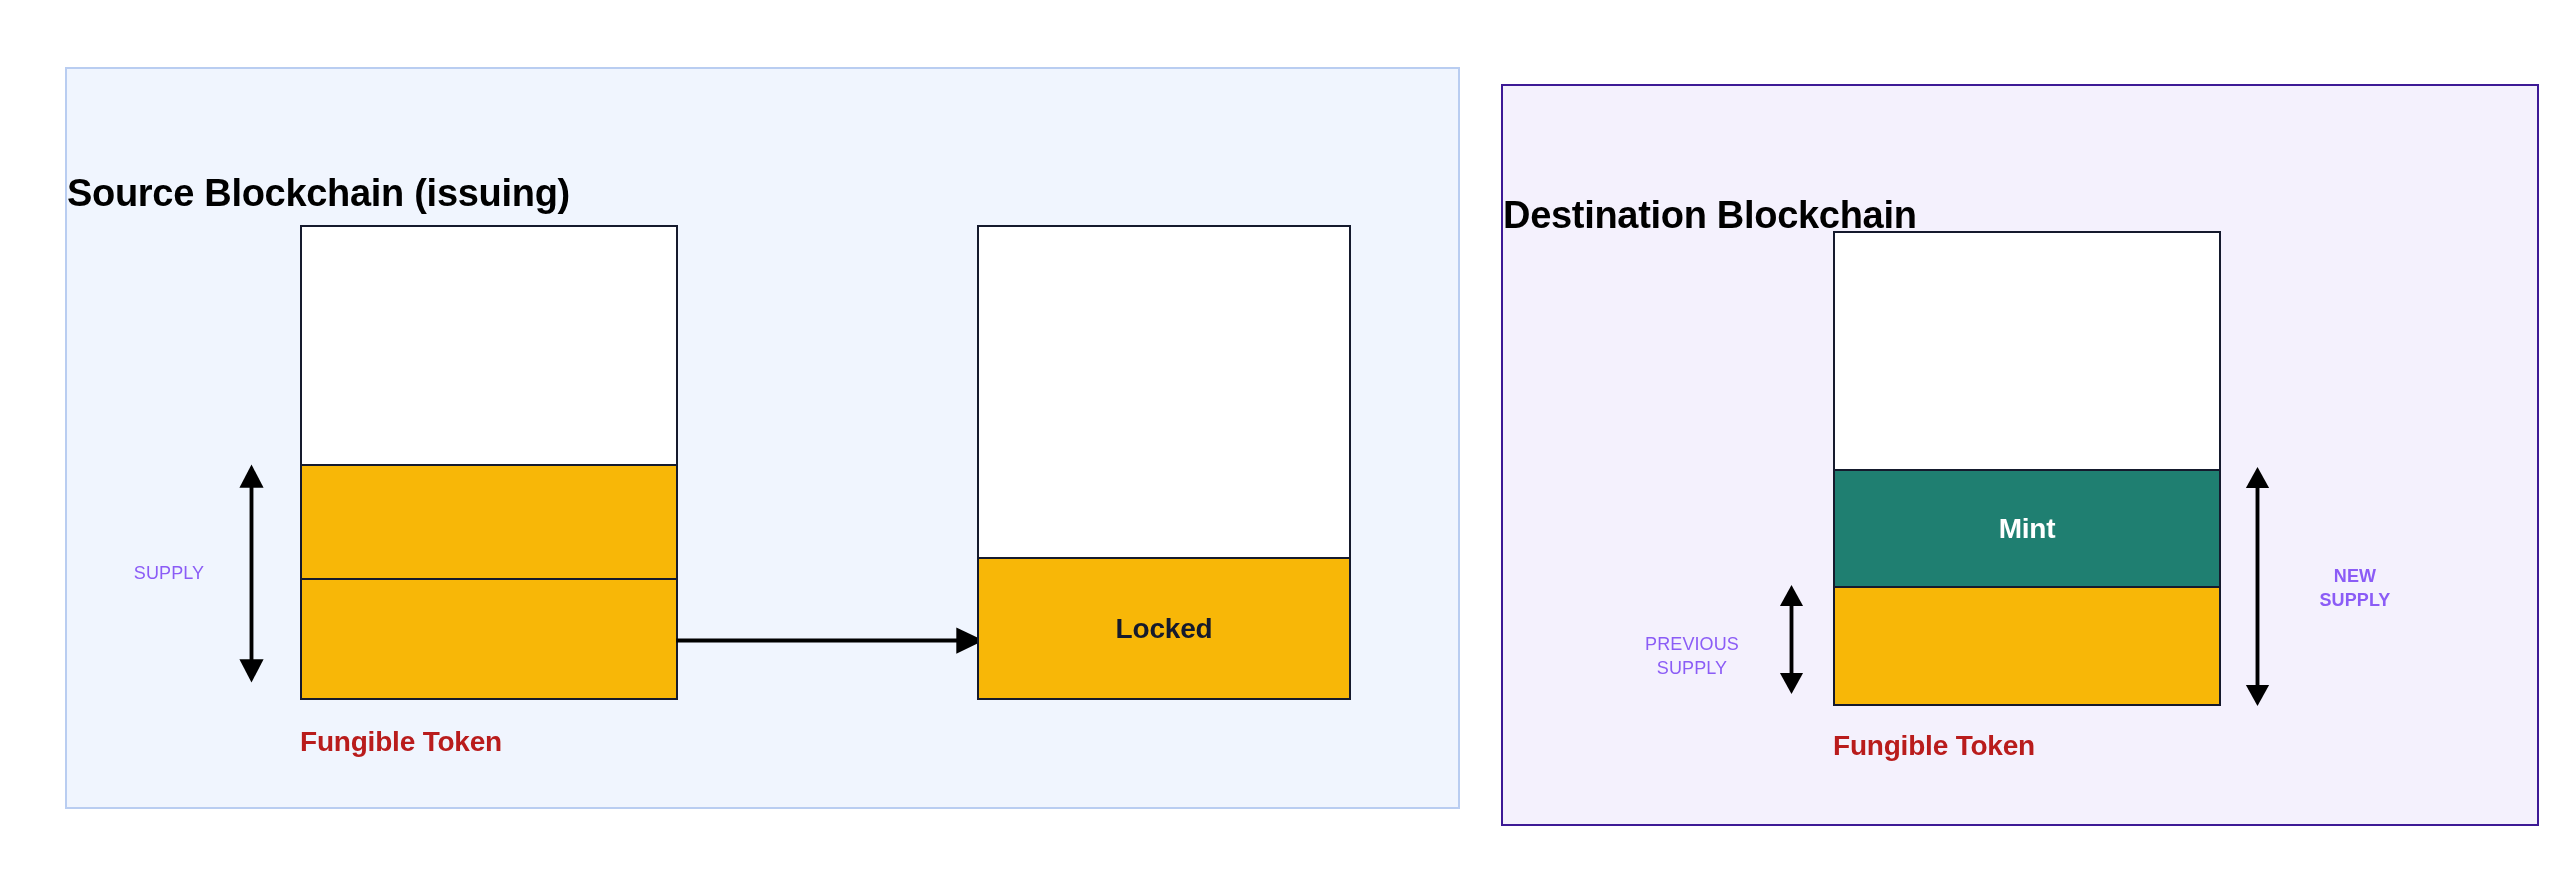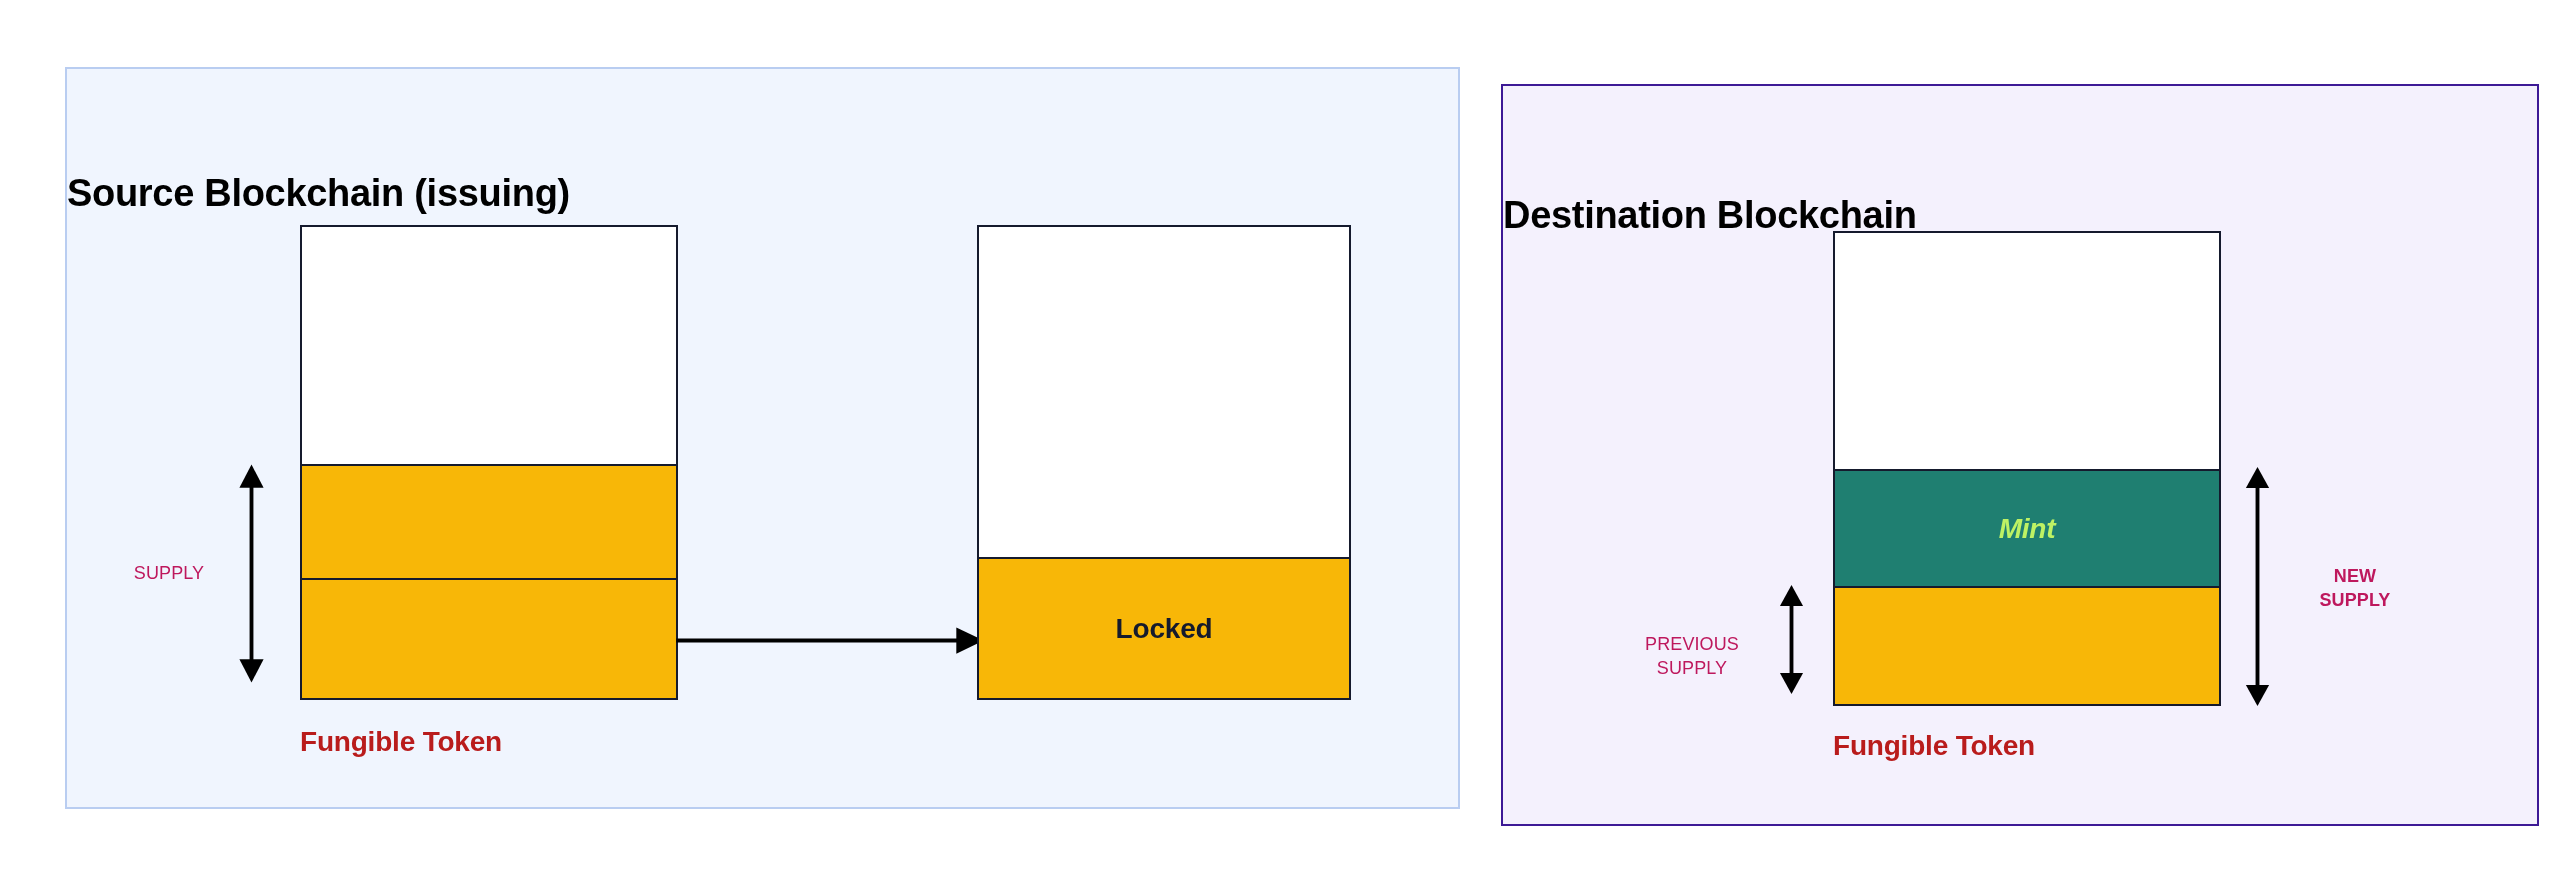--- a/index.html
+++ b/index.html
@@ -70,21 +70,21 @@
   #bar-source-token{ left:300px; top:225px; width:378px; height:475px; }
   #bar-pool{ left:977px; top:225px; width:374px; height:475px; }
   #bar-dest-token{ left:1833px; top:231px; width:388px; height:475px; }
 
   .seg-empty{ background:#ffffff; }
   .seg-yellow{ background:#f8b707; }
   .seg-teal{ background:#1f7f71; }
   .border-top{ border-top:2.2px solid #151a2d; }
 
   .seg-label-dark{ color:#151a2d; }
-  .seg-label-light{ color:#bef264;font-style:italic; }
+  .seg-label-light{ color:#ffffff; }
 
   
   .bar-caption{
     position:absolute;
     text-align:left;
     color:#b91c1c;
     font-size:28px;
     font-weight:bold;
     letter-spacing:-0.2px;
     white-space:nowrap;
@@ -93,21 +93,21 @@
   #caption-pool{ left:977px; top:726px; width:374px; }
   #caption-dest-token{ left:1833px; top:730px; width:388px; }
 
   
   .measure{ position:absolute; }
   .measure svg{ display:block; }
 
   .measure-label{
     position:absolute;
     text-align:center;
-    color:#be185d;
+    color:#8b5cf6;
     font-size:18px;
     line-height:24px;
     letter-spacing:0.1px;
     white-space:pre-line;
   }
   #label-supply{ left:97px; top:561px; width:144px; }
   #label-previous-supply{ left:1601px; top:632px; width:182px; }
   #label-new-supply{ left:2275px; top:564px; width:160px;font-weight:bold; }
 
   #measure-supply{ left:235px; top:464px; }

